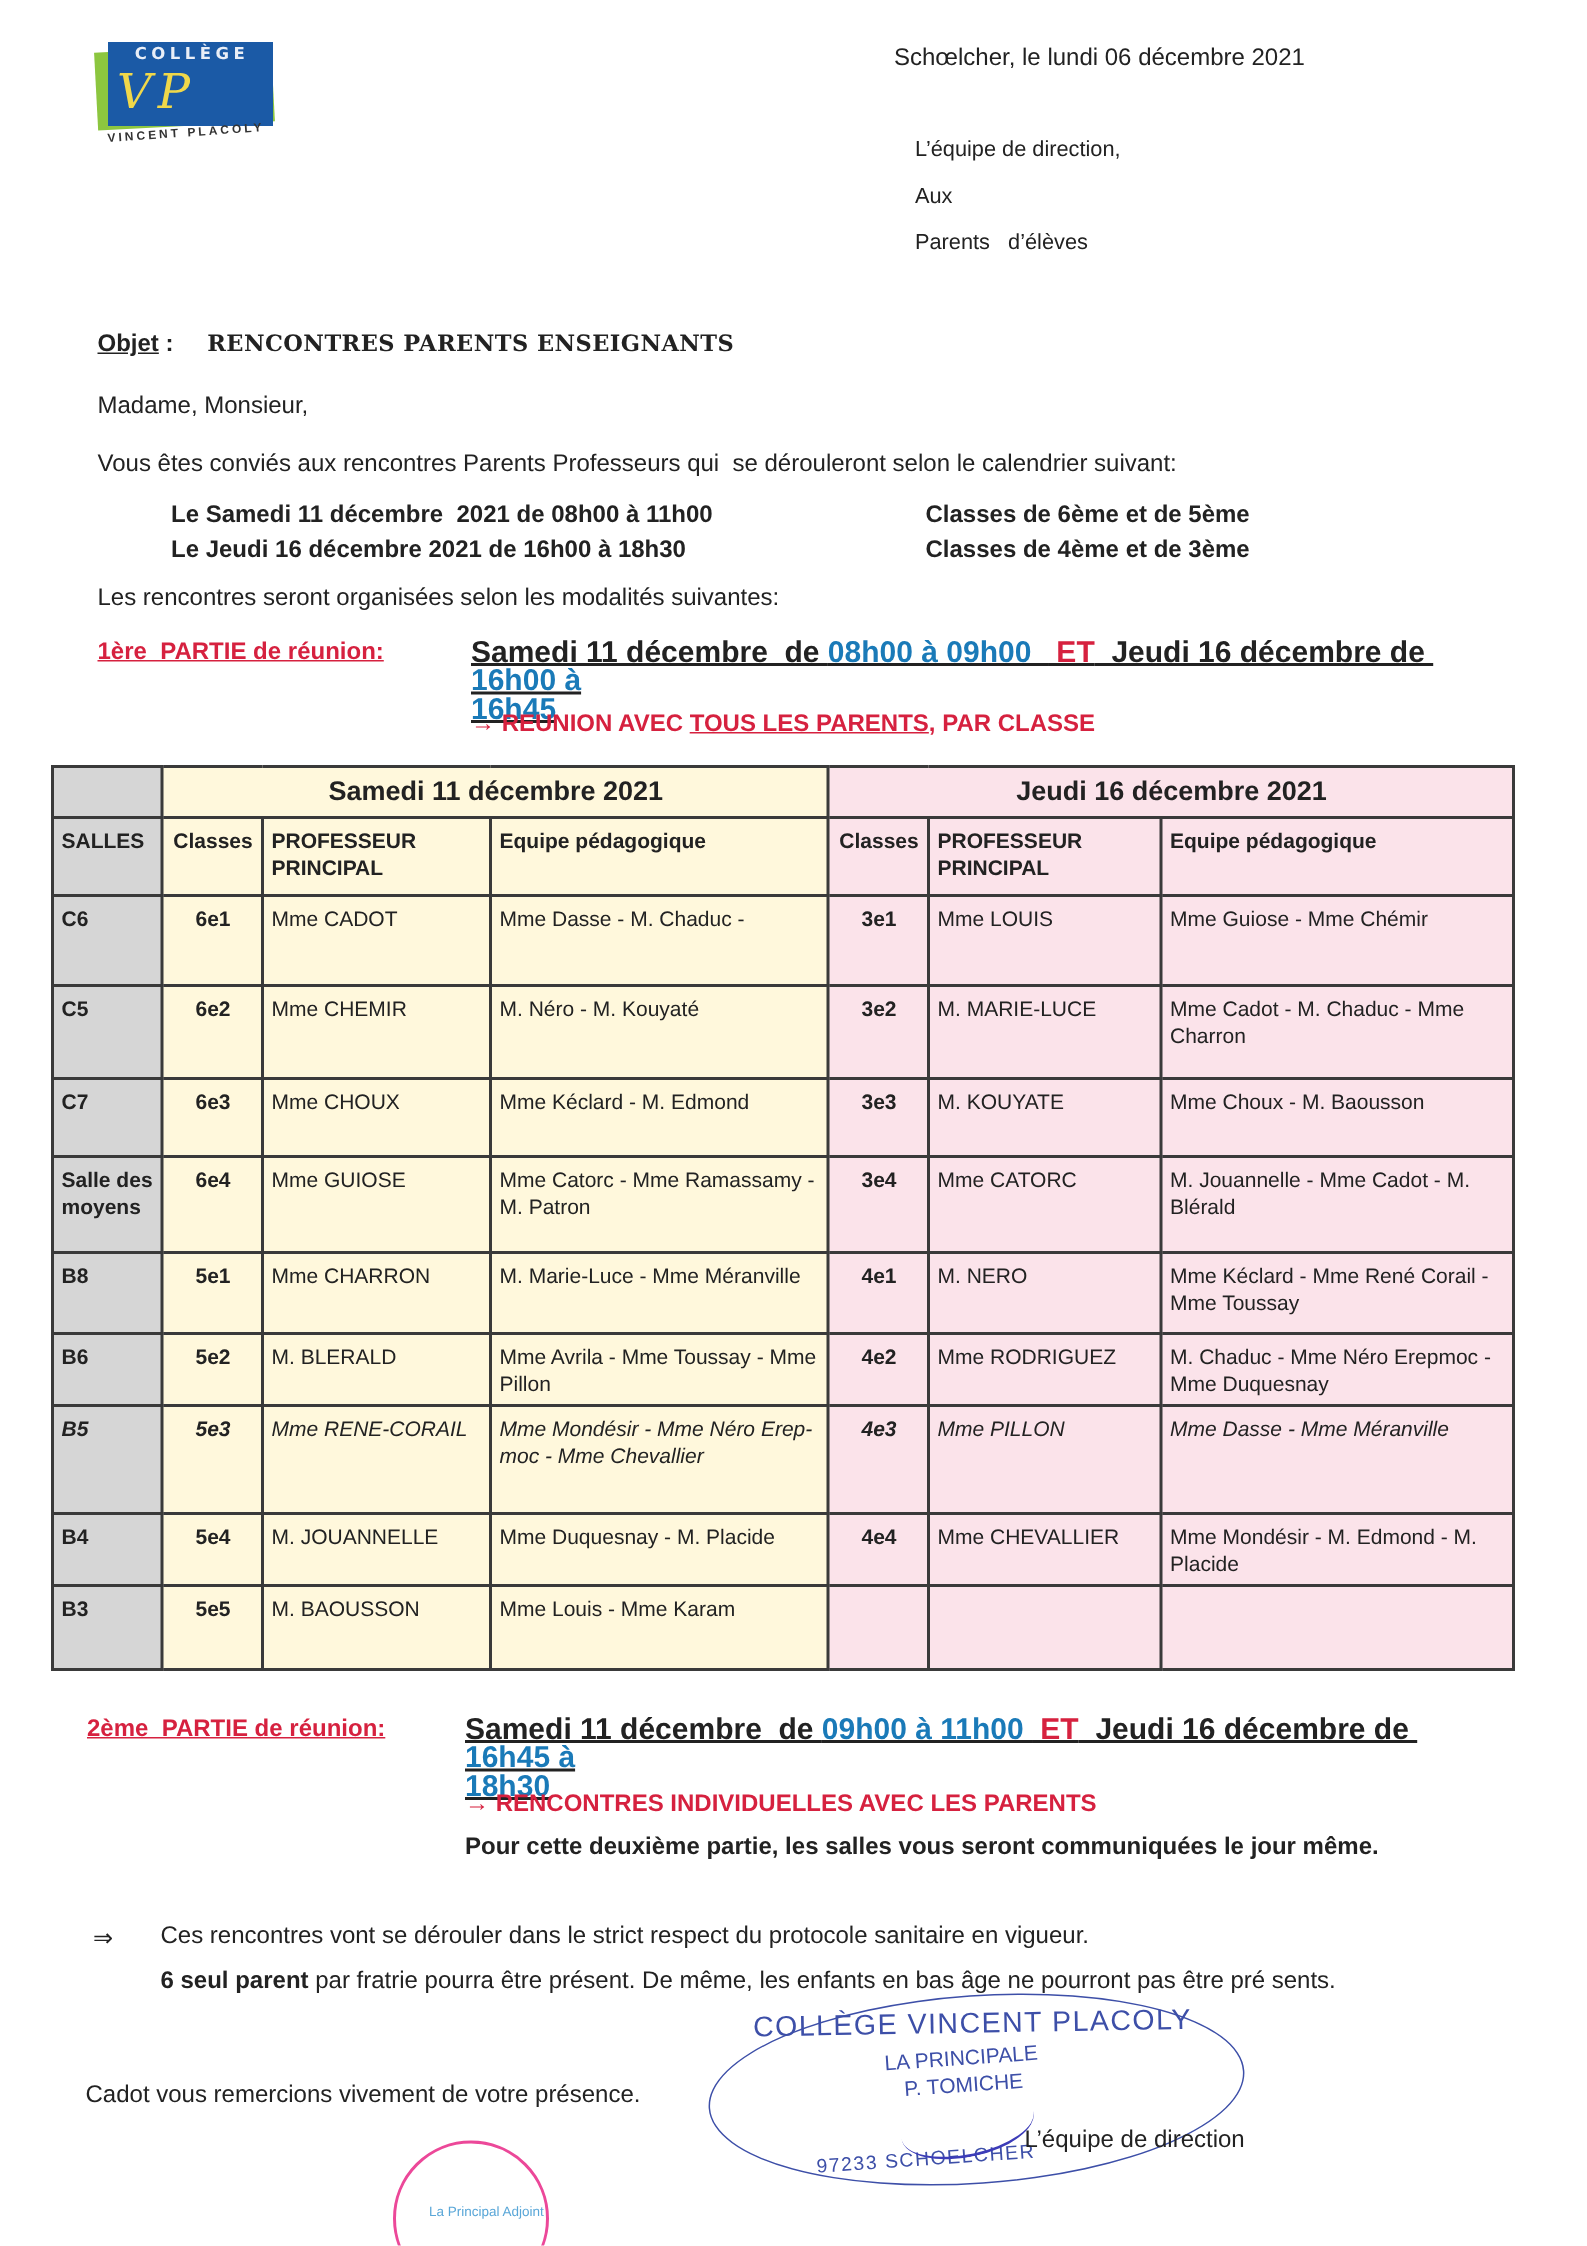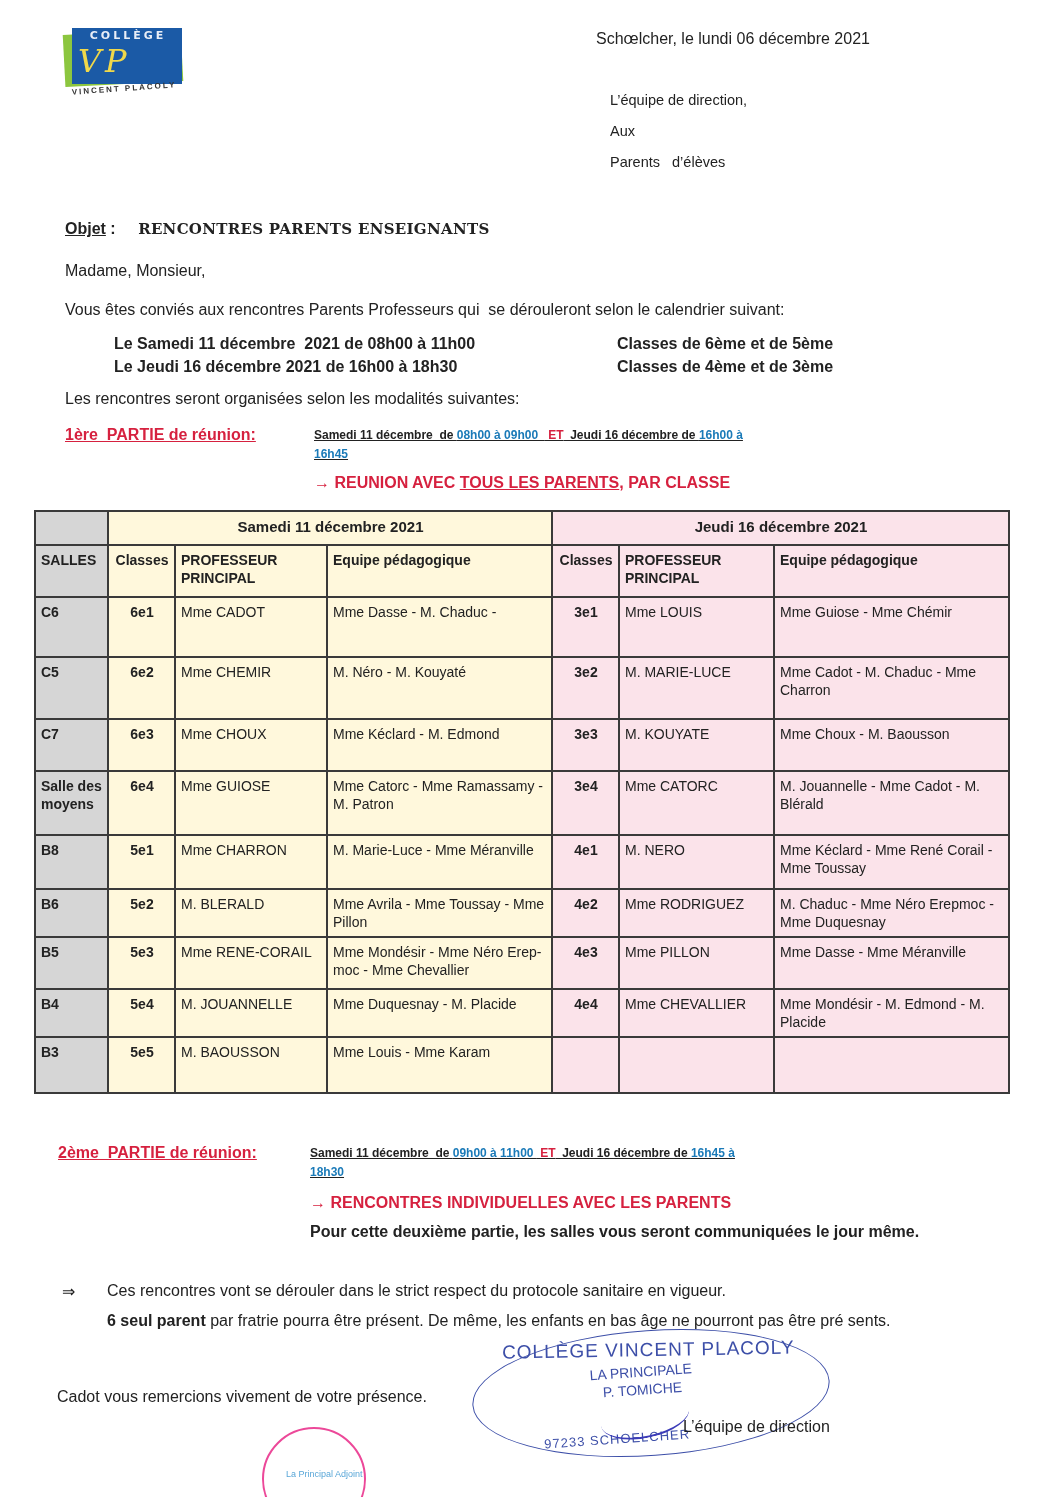--- a/index.html
+++ b/index.html
@@ -21,40 +21,40 @@
   .to { left: 610px; font-size: 14.5px; color:#222; }
   .objet { left: 65px; top: 220px; font-size: 16px; font-weight: bold; }
   .objet .u { text-decoration: underline; }
   .objet .title { font-family: "DejaVu Serif", serif; font-weight: bold; font-size: 15px; margin-left: 18px; letter-spacing: 0.3px; }
   .p { font-size: 16px; color:#222; }
   .sched { font-size: 16px; font-weight: bold; color:#222; }
   .red { color: #d6213f; }
   .blue { color: #1a7ab8; }
   .u { text-decoration: underline; }
   .partlabel { font-size: 16px; font-weight: bold; color:#d6213f; text-decoration: underline; }
-  .partline { font-size: 12px; font-weight: bold; color:#222; text-decoration: underline; line-height: 19px; }
+  .partline { font-size: 20px; font-weight: bold; color:#222; text-decoration: underline; line-height: 19px; }
   .arrowline { font-size: 16px; font-weight: bold; color:#d6213f; }
 
   
   table.grid {
     position: absolute; left: 34px; top: 510px; width: 974px;
     border-collapse: collapse; table-layout: fixed;
     font-size: 14px; color:#222;
     border: 2px solid #333;
   }
   table.grid td, table.grid th {
     border: 2px solid #3a3a3a; vertical-align: top; padding: 5px 4px 4px 5px;
     font-weight: normal; text-align: left; line-height: 18px;
   }
   .c-salle { background:#d6d6d6; font-weight:bold !important; text-align:left; }
   .c-sat { background:#fff8dc; }
   .c-thu { background:#fbe3ea; }
   .bold { font-weight:bold !important; }
   .center { text-align:center !important; }
-  .dayhead { text-align:center !important; font-weight:bold !important; font-size:15px; padding-top:6px !important; }
+  .dayhead { text-align:center !important; font-weight:bold !important; font-size:18px; padding-top:6px !important; }
   .stamp1 { left: 472px; top: 1330px; width: 356px; height: 124px; border: 1.5px solid #3d4fa8; border-radius: 50%; color:#3d4fa8; transform: rotate(-4deg); }
   .stamp1 .t1 { position:absolute; left:32px; top:8px; font-size:19px; letter-spacing:1px; transform: rotate(3deg); }
   .stamp1 .t2 { position:absolute; left:118px; top:32px; font-size:14px; }
   .stamp1 .t3 { position:absolute; left:130px; top:50px; font-size:14px; }
   .stamp1 .t4 { position:absolute; left:68px; top:98px; font-size:13px; letter-spacing:1px; }
   .stamp2 { left: 262px; top: 1427px; width: 100px; height: 100px; border: 2px solid #ec4899; border-radius: 50%; color:#5aa7d8; }
   .stamp2 .t { position:absolute; left:22px; top:40px; font-size:9px; text-align:center; }
   .sig { left: 600px; top: 1396px; width: 90px; height: 40px; border-bottom: 2px solid #3c3cb8; transform: rotate(-12deg); border-radius: 0 0 50% 50%; }
 </style>
 </head>
@@ -166,21 +166,21 @@
       </tr>
       <tr style="height: 48px;">
         <td class="c-salle">B6</td>
         <td class="c-sat bold center">5e2</td>
         <td class="c-sat">M. BLERALD</td>
         <td class="c-sat">Mme Avrila - Mme Toussay - Mme Pillon</td>
         <td class="c-thu bold center">4e2</td>
         <td class="c-thu">Mme RODRIGUEZ</td>
         <td class="c-thu">M. Chaduc - Mme Néro Erepmoc - Mme Duquesnay</td>
       </tr>
-      <tr style="height: 52px;">
+      <tr style="height: 72px; font-style: italic;">
         <td class="c-salle">B5</td>
         <td class="c-sat bold center">5e3</td>
         <td class="c-sat">Mme RENE-CORAIL</td>
         <td class="c-sat">Mme Mondésir - Mme Néro Erep-moc - Mme Chevallier</td>
         <td class="c-thu bold center">4e3</td>
         <td class="c-thu">Mme PILLON</td>
         <td class="c-thu">Mme Dasse - Mme Méranville</td>
       </tr>
       <tr style="height: 48px;">
         <td class="c-salle">B4</td>

